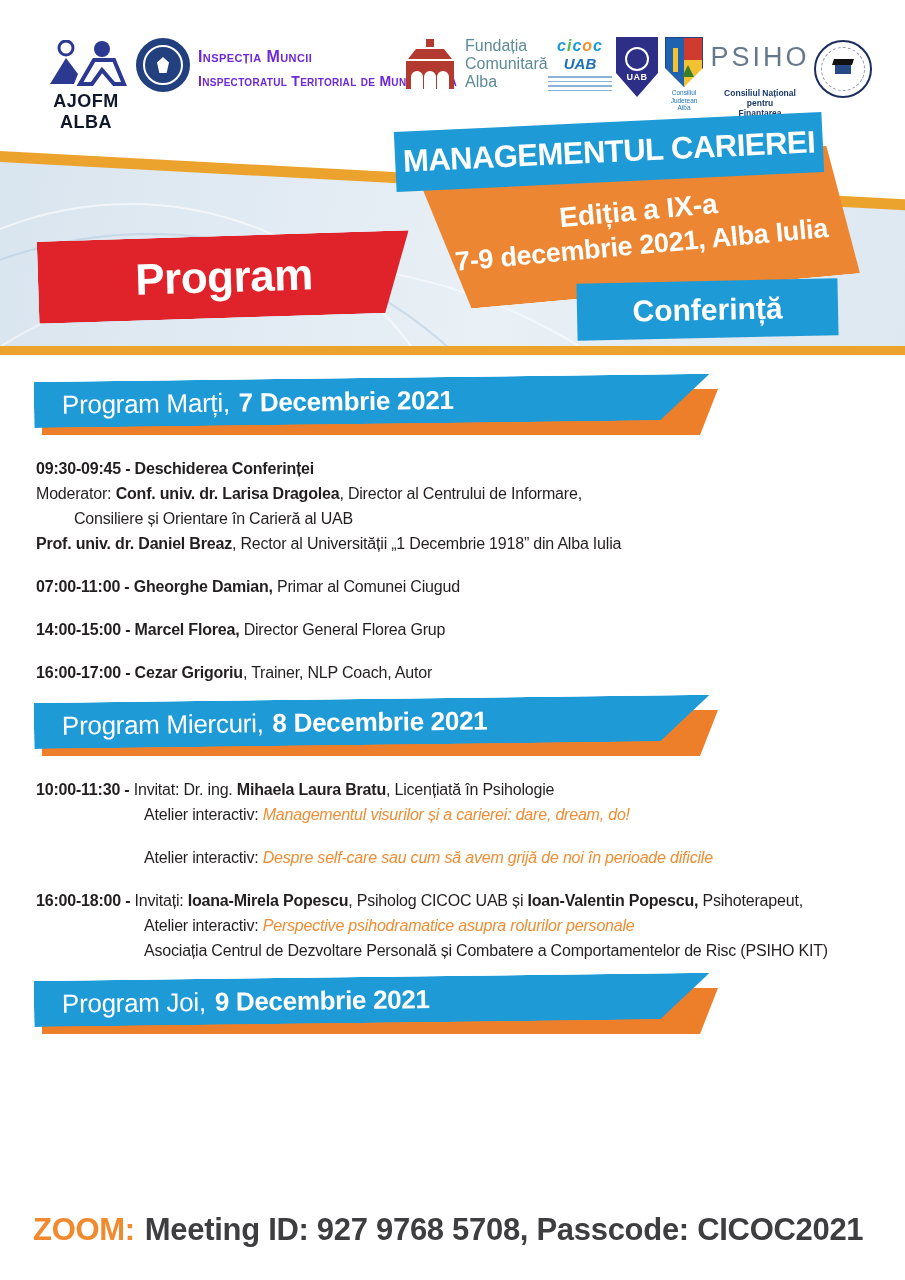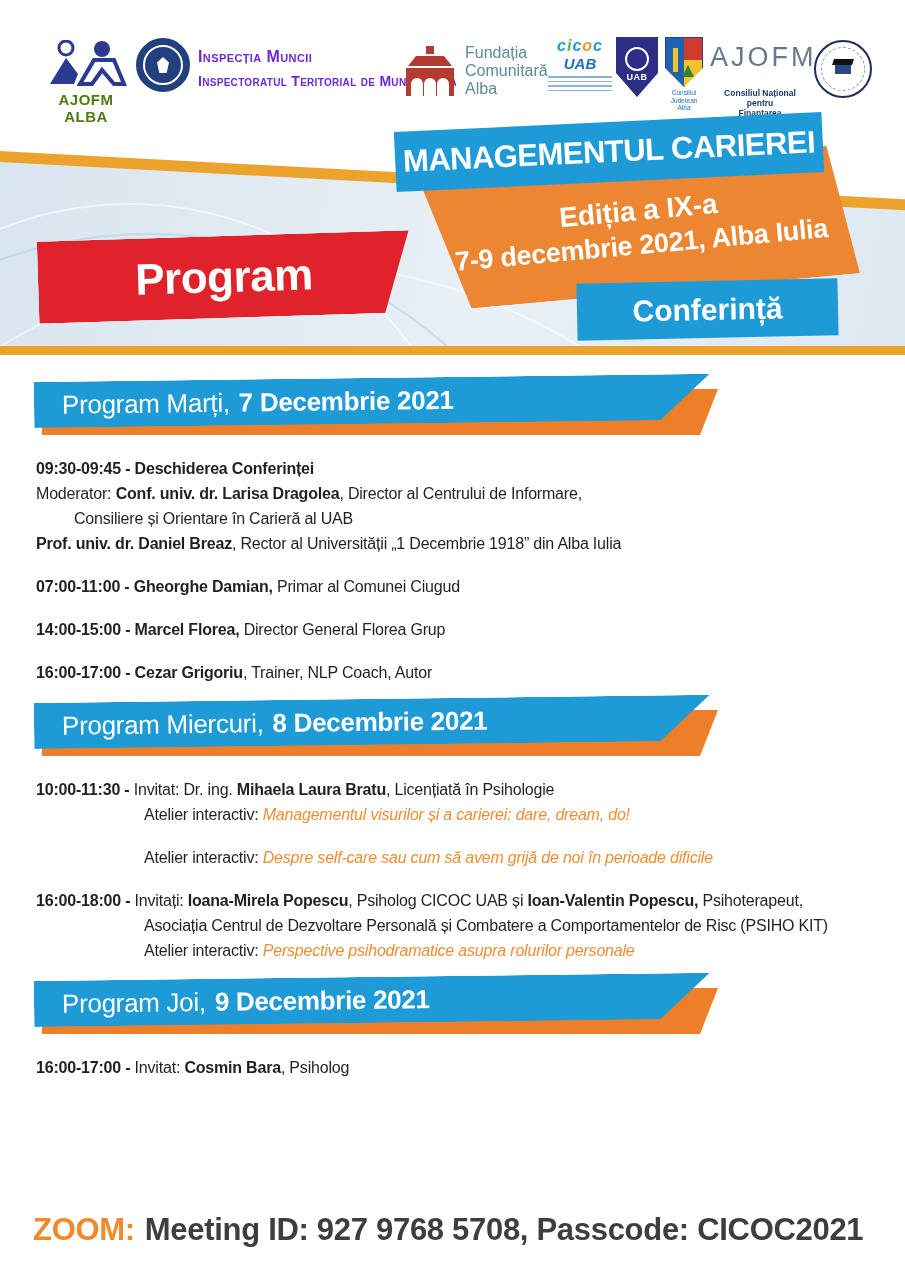--- a/index.html
+++ b/index.html
@@ -7,30 +7,30 @@
   .poster {
     position:relative; width:905px; height:1280px; margin:0 auto;
     background:#ffffff; overflow:hidden;
     font-family:"Liberation Sans","DejaVu Sans",sans-serif;
     color:#231f20;
   }
 
   
   .logos { position:absolute; top:32px; left:0; width:905px; height:88px; }
   .logo-ajofm { position:absolute; left:40px; top:8px; width:92px; text-align:center; }
-  .ajofm-label { font-size:15px; font-weight:bold; color:#4d7c0f; letter-spacing:.5px; margin-top:1px; }
+  .ajofm-label { font-size:18px; font-weight:bold; color:#0f172a; letter-spacing:.5px; margin-top:1px; }
   .seal-guv { position:absolute; left:136px; top:6px; width:54px; height:54px; border-radius:50%;
     background:#23407e; border:2px solid #23407e; display:flex; align-items:center; justify-content:center; }
   .seal-guv .inner { width:40px; height:40px; border-radius:50%; border:2px solid #fff;
     display:flex; align-items:center; justify-content:center; }
   .seal-guv .gem { width:12px; height:16px; background:#fff; clip-path:polygon(50% 0,100% 35%,80% 100%,20% 100%,0 35%); }
   .inspectia { position:absolute; left:198px; top:16px; color:#6d28d9; }
   .inspectia .l1 { font-variant:small-caps; font-size:16px; font-weight:600; letter-spacing:.4px; }
   .inspectia .l2 { font-variant:small-caps; font-size:14px; font-weight:600; letter-spacing:.3px; margin-top:7px; }
-  .logo-fca { position:absolute; left:404px; top:12px; display:flex; align-items:center; gap:9px; }
+  .logo-fca { position:absolute; left:404px; top:5px; display:flex; align-items:center; gap:9px; }
   .fca-text { font-size:16px; line-height:18px; color:#5d8b96; }
   .logo-cicoc { position:absolute; left:544px; top:4px; width:72px; text-align:center; }
   .cicoc-script { font-size:16px; font-weight:bold; font-style:italic; letter-spacing:1px; line-height:20px; }
   .cicoc-uab { font-size:15px; font-weight:bold; font-style:italic; color:#1d70b7; line-height:16px; }
   .cicoc-finelines { width:64px; height:18px; margin:4px auto 0;
     background:repeating-linear-gradient(#7aa3cf 0 1.5px, transparent 1.5px 4.5px); opacity:.85; }
   .shield-uab { position:absolute; left:616px; top:5px; width:42px; height:60px; background:#2d2f86;
     clip-path:polygon(0 0,100% 0,100% 60%,50% 100%,0 60%); display:flex; flex-direction:column; align-items:center; }
   .shield-uab .ring { width:24px; height:24px; border:2.5px solid #fff; border-radius:50%; margin-top:10px; }
   .shield-uab .txt { color:#fff; font-size:9px; font-weight:bold; margin-top:1px; letter-spacing:.5px; }
@@ -178,21 +178,21 @@
 
     <div class="coat-cj">
       <div class="coat-shape"></div>
       <div class="cj-label">
         <div>Consiliul</div>
         <div>Județean Alba</div>
       </div>
     </div>
 
     <div class="logo-cnfis">
-      <div class="cnfis-title">AJOFM</div>
+      <div class="cnfis-title">PSIHO</div>
       <div class="cnfis-sub">
         <div>Consiliul Național pentru</div>
         <div>Finanțarea Învățământului</div>
         <div>Superior</div>
       </div>
     </div>
 
     <div class="seal-sas">
       <div class="inner">
         <div class="sas-cap"></div>
@@ -259,37 +259,36 @@
       <div class="events">
           <div class="event">
             <div class="line indent-0"><span class="seg-b">10:00-11:30 - </span><span class="seg-r">Invitat: Dr. ing. </span><span class="seg-b">Mihaela Laura Bratu</span><span class="seg-r">, Licențiată în Psihologie</span></div>
             <div class="line indent-2"><span class="seg-r">Atelier interactiv: </span><span class="seg-o">Managementul visurilor și a carierei: dare, dream, do!</span></div>
           </div>
           <div class="event">
             <div class="line indent-2"><span class="seg-r">Atelier interactiv: </span><span class="seg-o">Despre self-care sau cum să avem grijă de noi în perioade dificile</span></div>
           </div>
           <div class="event">
             <div class="line indent-0"><span class="seg-b">16:00-18:00 - </span><span class="seg-r">Invitați: </span><span class="seg-b">Ioana-Mirela Popescu</span><span class="seg-r">, Psiholog CICOC UAB și </span><span class="seg-b">Ioan-Valentin Popescu,</span><span class="seg-r"> Psihoterapeut,</span></div>
+            <div class="line indent-2"><span class="seg-r">Atelier interactiv: </span><span class="seg-o">Perspective psihodramatice asupra rolurilor personale</span></div>
             <div class="line indent-2"><span class="seg-r">Asociația Centrul de Dezvoltare Personală și Combatere a Comportamentelor de Risc (PSIHO KIT)</span></div>
-            <div class="line indent-2"><span class="seg-r">Atelier interactiv: </span><span class="seg-o">Perspective psihodramatice asupra rolurilor personale</span></div>
           </div>
         </div>
     </section>
 
     <section class="day">
       <div class="day-banner">
         <div class="ribbon-orange"></div>
         <div class="ribbon-blue">
           <span class="db-prefix">Program Joi,</span>
           <span class="db-date">9 Decembrie 2021</span>
         </div>
       </div>
       <div class="events">
           <div class="event">
-            <div class="line indent-0"><span class="seg-b">16:00-17:00 - </span><span class="seg-r">Invitat: </span><span class="seg-b">Cosmin Bara</span><span class="seg-r">, Psiholog</span></div>
           </div>
         </div>
     </section>
 
   </div>
 
   <div class="footer">
     <span class="zoom-label">ZOOM:</span><span class="zoom-text">Meeting ID: 927 9768 5708, Passcode: CICOC2021</span>
   </div>
 

